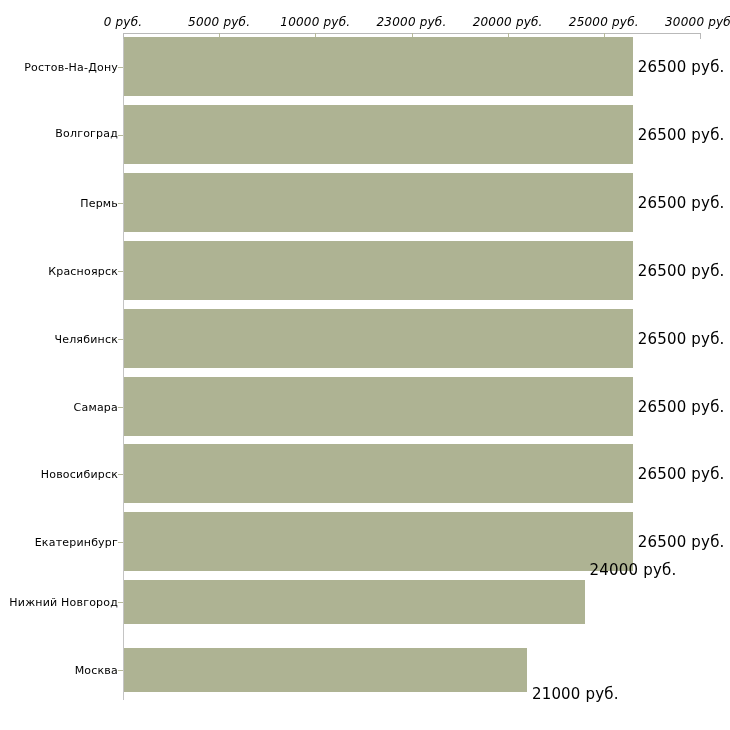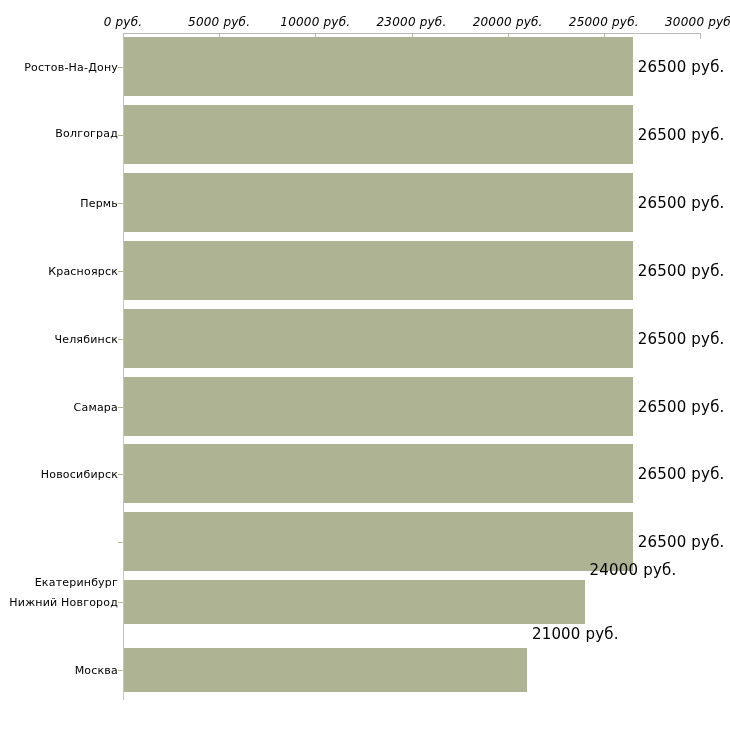--- a/index.html
+++ b/index.html
@@ -143,21 +143,21 @@
         <div class="cat-label" style="top: 202.5px;">Пермь</div>
         <div class="axis-tick-left" style="top: 271px;"></div>
         <div class="cat-label" style="top: 270.5px;">Красноярск</div>
         <div class="axis-tick-left" style="top: 339px;"></div>
         <div class="cat-label" style="top: 338.5px;">Челябинск</div>
         <div class="axis-tick-left" style="top: 407px;"></div>
         <div class="cat-label" style="top: 406.5px;">Самара</div>
         <div class="axis-tick-left" style="top: 474px;"></div>
         <div class="cat-label" style="top: 473.5px; text-align: center;">Новосибирск</div>
         <div class="axis-tick-left" style="top: 542px;"></div>
-        <div class="cat-label" style="top: 541.5px; margin-top: 40px;">Екатеринбург</div>
+        <div class="cat-label" style="top: 541.5px;">Екатеринбург</div>
         <div class="axis-tick-left" style="top: 602px;"></div>
         <div class="cat-label" style="top: 602px;">Нижний Новгород</div>
         <div class="axis-tick-left" style="top: 670px;"></div>
         <div class="cat-label" style="top: 670px; padding-left: 26px;">Москва</div>
       </div>
 
     <div id="bars-layer">
         <div class="bar" style="top: 37px; height: 59px; width: 508.683px; background: rgb(174, 179, 147);"></div>
         <div class="bar-value-label" style="left: 637.683px; top: 66.5px;">26500 руб.</div>
         <div class="bar" style="top: 105px; height: 59px; width: 508.683px; background: rgb(174, 179, 147);"></div>
@@ -170,17 +170,17 @@
         <div class="bar-value-label" style="left: 637.683px; top: 338.5px;">26500 руб.</div>
         <div class="bar" style="top: 377px; height: 59px; width: 508.683px; background: rgb(174, 179, 147);"></div>
         <div class="bar-value-label" style="left: 637.683px; top: 406.5px;">26500 руб.</div>
         <div class="bar" style="top: 444px; height: 59px; width: 508.683px; background: rgb(174, 179, 147);"></div>
         <div class="bar-value-label" style="left: 637.683px; top: 473.5px;">26500 руб.</div>
         <div class="bar" style="top: 512px; height: 59px; width: 508.683px; background: rgb(174, 179, 147);"></div>
         <div class="bar-value-label" style="left: 637.683px; top: 541.5px;">26500 руб.</div>
         <div class="bar" style="top: 580px; height: 44px; width: 460.6px; background: rgb(174, 179, 147);"></div>
         <div class="bar-value-label" style="left: 589.6px; top: 570px;">24000 руб.</div>
         <div class="bar" style="top: 648px; height: 44px; width: 402.9px; background: rgb(174, 179, 147);"></div>
-        <div class="bar-value-label" style="left: 531.9px; top: 634px; text-align: center;">21000 руб.</div>
+        <div class="bar-value-label" style="left: 531.9px; top: 694px; text-align: center;">21000 руб.</div>
       </div>
 
   </div>
 </div>
 
 </body></html>

